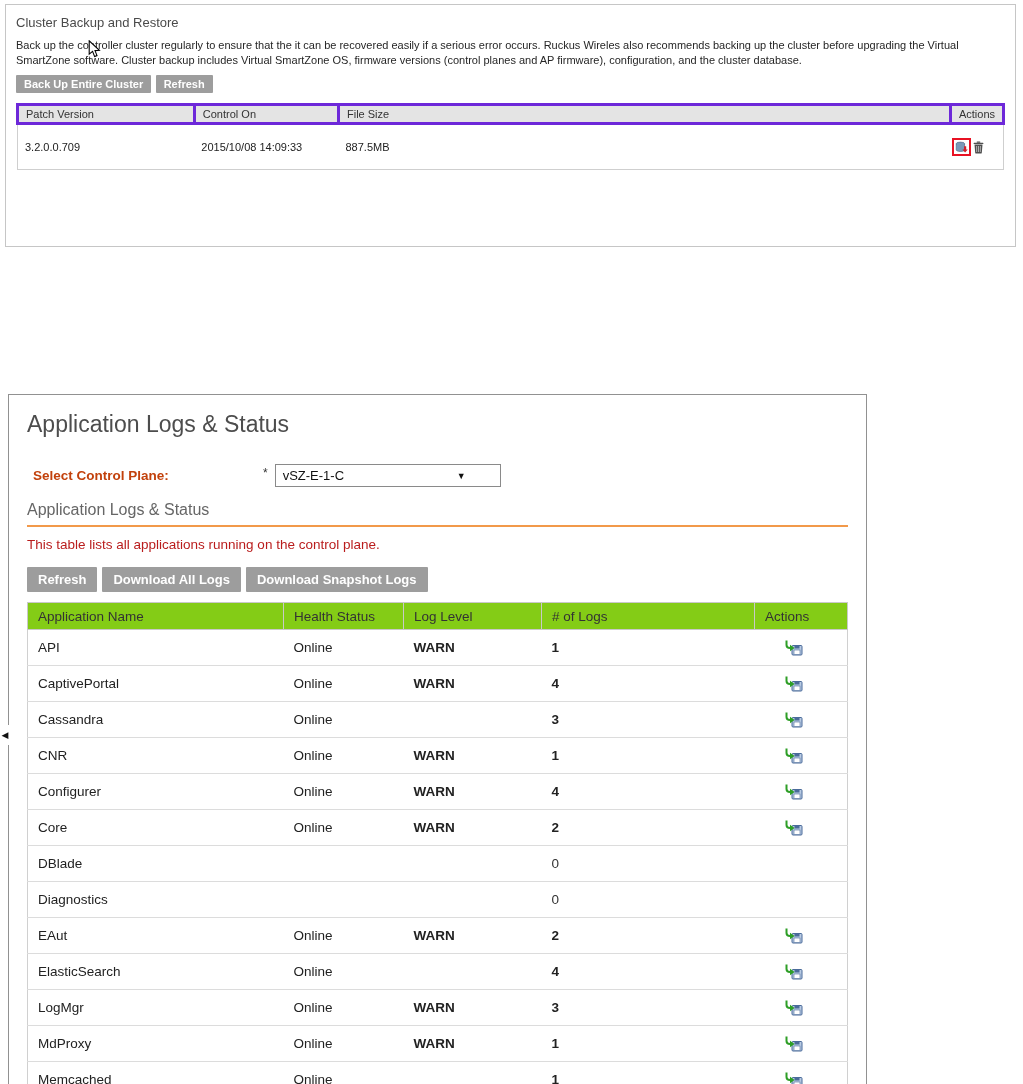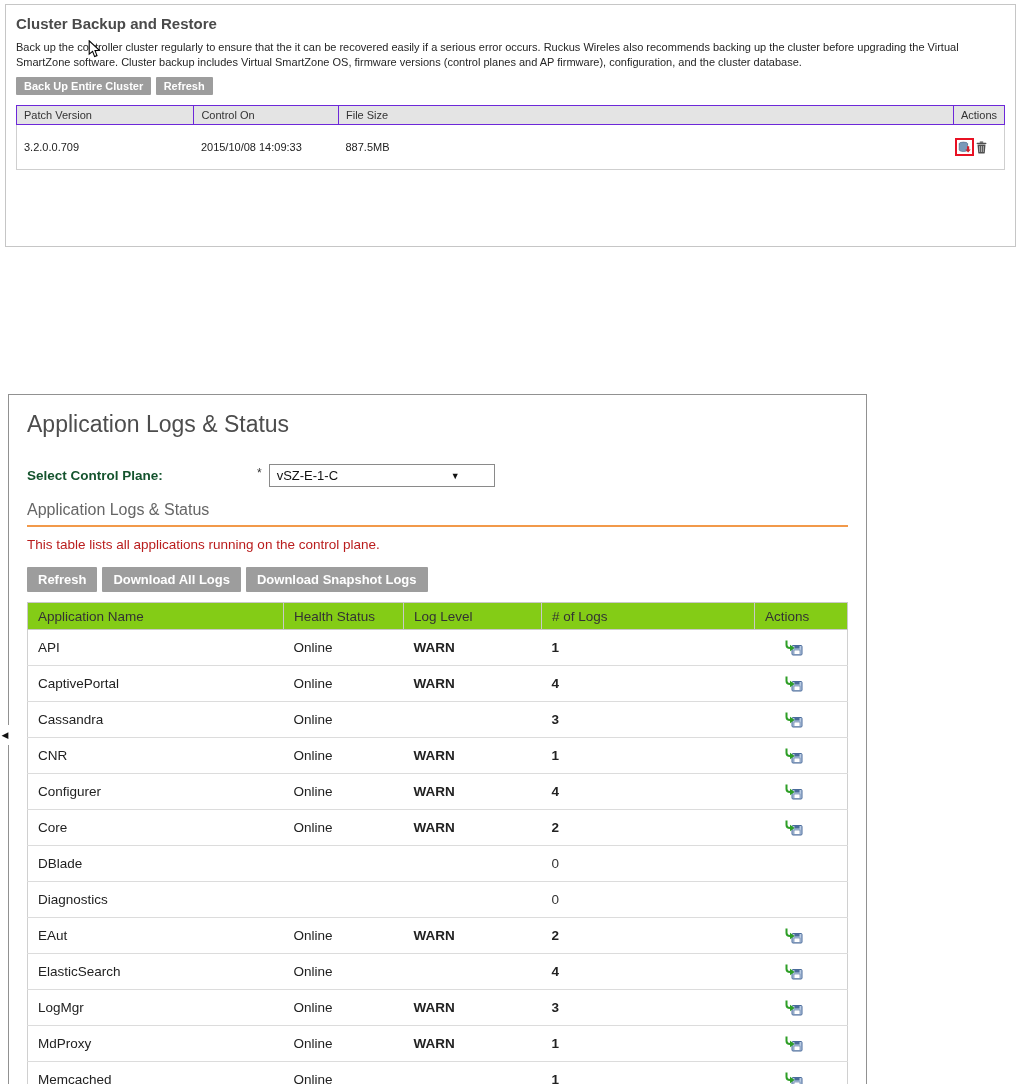--- a/index.html
+++ b/index.html
@@ -12,51 +12,51 @@
   .panel-top {
     left:5px; top:4px; width:1011px; height:243px;
     border:1px solid #c6c6c6; padding:8px 10px;
   }
   .panel-bottom {
     left:8px; top:394px; width:859px; height:700px;
     border:1px solid #919191; padding:14px 18px;
   }
 
   
-  .panel-title { font-size:15px; font-weight:bold; color:#4a4a4a; margin:2px 0 8px; }
+  .panel-title { font-size:13px; font-weight:normal; color:#4a4a4a; margin:2px 0 8px; }
   .small-desc { font-size:11px; color:#262626; line-height:1.32; margin-bottom:7px; }
   .gray-btn {
     background:#9d9d9d; color:#fff; font-weight:bold; border:none;
     border-radius:1px; font-family:inherit; cursor:pointer; display:inline-block;
   }
   .gray-btn.sm { font-size:11px; padding:3px 8px; margin-bottom:8px; }
   .section-title { color:#5a5a5a; border-bottom:2px solid #f2994a; font-weight:normal; }
   .sm-section { font-size:13px; padding-bottom:4px; margin:3px 0 7px; }
 
   table.data-table { width:100%; border-collapse:collapse; }
   .sm-table { font-size:11px; margin-top:2px; border:1px solid #cfcfcf; }
   .sm-table th {
-    background:#e4e4e4; border:1px solid #6d28d9; font-weight:normal;
+    background:#e4e4e4; border:3px solid #6d28d9; font-weight:normal;
     text-align:left; padding:0 7px; height:19px; color:#333;
   }
   .sm-table td { height:24px; padding:16px 7px; color:#222; }
   .sm-table .actions-cell { padding:0 2px; white-space:nowrap; }
 
   .red-highlight {
     display:inline-block; border:2px solid #e81123; padding:1px 1px 0 1px;
     line-height:0; margin-right:2px; vertical-align:middle;
   }
   .icon { display:inline-block; vertical-align:middle; line-height:0; }
 
   .cursor { position:absolute; left:82px; top:35px; }
 
   
   .app-title { font-size:23px; font-weight:normal; color:#4d4d4d; margin:2px 0 0; }
   .control-row { display:flex; align-items:center; margin:26px 0 14px; }
-  .control-label { font-size:13.5px; font-weight:bold; color:#14532d; width:230px; }
+  .control-label { font-size:13.5px; font-weight:bold; color:#c2410c; width:230px;margin-left:6px; }
   .required { font-size:12px; color:#333; margin-right:7px; position:relative; top:-3px; }
   .select-box {
     width:226px; height:23px; border:1px solid #8a8a8a; background:#fff;
     display:flex; align-items:center; justify-content:space-between;
     padding:0 7px; font-size:13px; color:#111; cursor:pointer;
   }
   .select-arrow { font-size:9px; color:#111; margin-right:27px; }
 
   .lg-section { font-size:16px; padding-bottom:6px; margin:0 0 10px; color:#666; }
   .lg-desc { font-size:13.5px; color:#b91c1c; margin-bottom:15px; }

